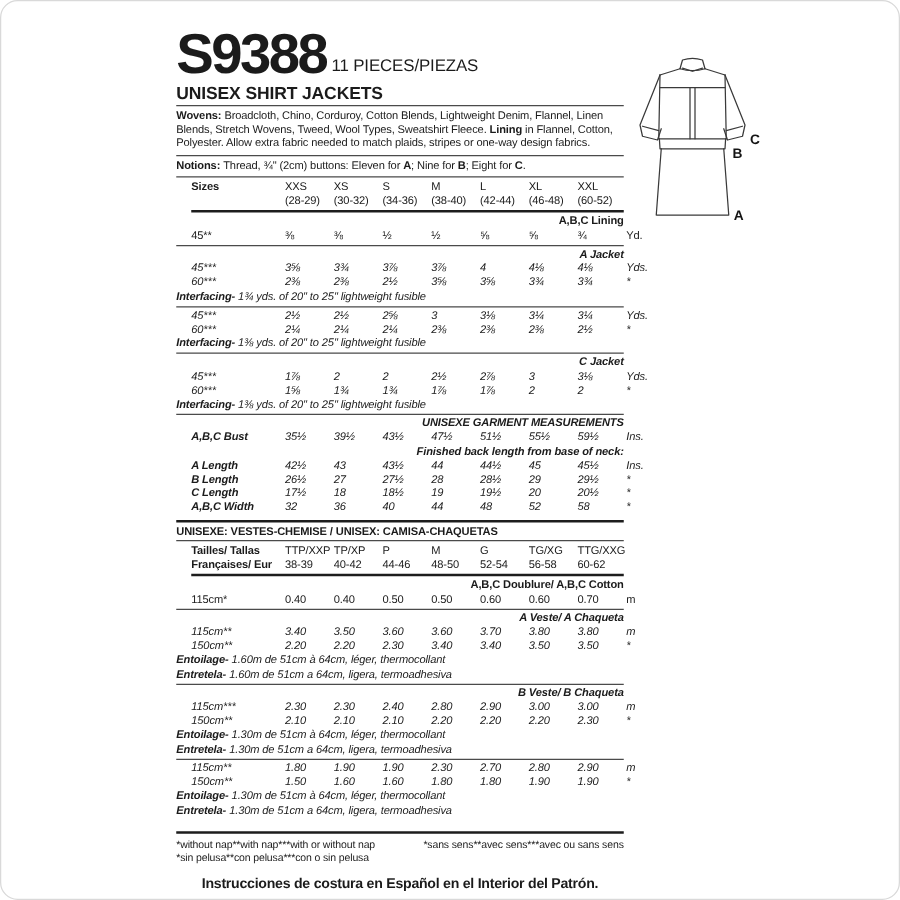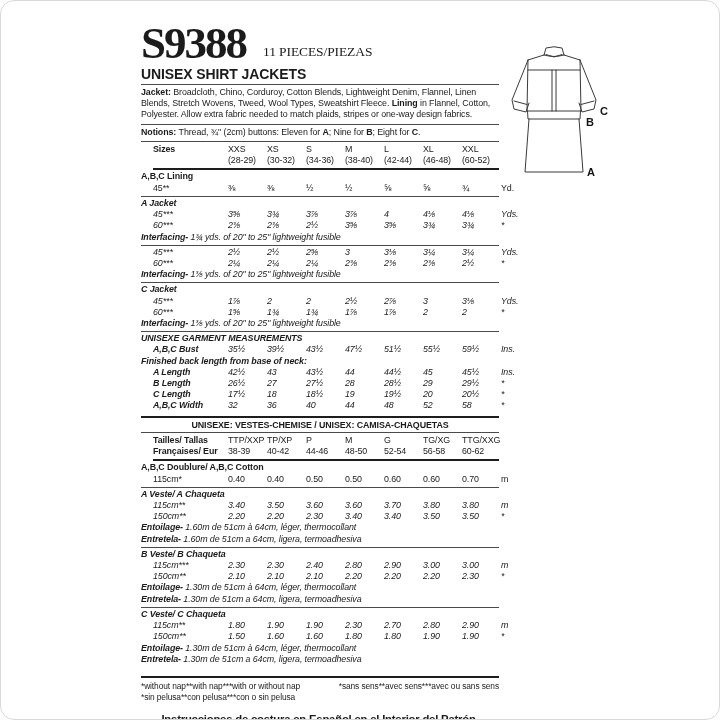--- a/index.html
+++ b/index.html
@@ -1,36 +1,36 @@
 <!DOCTYPE html>
 <html><head>
 <meta charset="utf-8">
 <style>
   html,body{margin:0;padding:0;background:#fff;}
   body{width:720px;height:720px;position:relative;font-family:"Liberation Sans",sans-serif;color:#1b1b1b;}
   .page{position:absolute;inset:0;background:#fff;border:1px solid #d9d9d9;border-radius:14px;overflow:hidden;}
   .content{position:absolute;left:140px;top:24px;width:358px;letter-spacing:-0.1px;}
   .b{font-weight:bold;}
   
-  .titlerow{display:flex;align-items:flex-end;gap:17px;margin-bottom:1px;font-family:Liberation Serif, serif;}
+  .titlerow{display:flex;align-items:flex-end;gap:4px;margin-bottom:1px;}
   .sku{font-size:45px;font-weight:bold;line-height:0.82;letter-spacing:-2px;}
   .pieces{font-size:13.5px;padding-bottom:2px;white-space:nowrap;}
   .cat{font-weight:bold;font-size:14px;margin-top:4px;padding-bottom:2px;border-bottom:1px solid #4a4a4a;}
   .para{font-size:8.9px;line-height:11.3px;padding:2px 0 3px;border-bottom:1px solid #4a4a4a;}
   
   .table{width:100%;}
   .grid{display:grid;grid-template-columns:75px repeat(7,39px) 28px;font-size:8.9px;line-height:11.2px;margin-left:12px;}
   .grid .cell{white-space:nowrap;}
   .thead{border-bottom:2px solid #1d1d1d;padding:2px 0 2px;}
   .thead .cell div{line-height:11.2px;}
   .section{padding:1px 0 2px;}
   .section + .section{border-top:1px solid #4a4a4a;font-style:italic;}
-  .hrow{font-weight:bold;font-size:8.9px;line-height:11.2px;}
+  .hrow{font-weight:bold;font-size:8.9px;line-height:11.2px;text-align:right;}
   .note{font-size:8.9px;line-height:11.2px;}
-  .band{font-weight:bold;font-size:8.9px;line-height:11.5px;border-top:2px solid #1d1d1d;border-bottom:1px solid #4a4a4a;padding:2px 0 1px;margin-top:2px;text-align:center;}
+  .band{font-weight:bold;font-size:8.9px;line-height:11.5px;border-top:2px solid #1d1d1d;border-bottom:1px solid #4a4a4a;padding:2px 0 1px;margin-top:2px;}
   .english{margin-top:0;}
   
   .fn-rule{border:none;border-top:2px solid #1d1d1d;margin:9px 0 3px;}
   .fnrow{display:flex;justify-content:space-between;font-size:8.4px;line-height:10.8px;}
   .fngroup{display:flex;gap:0;white-space:nowrap;}
   .esline{text-align:center;font-weight:bold;font-size:11.3px;margin-top:10px;letter-spacing:-0.2px;}
   
   .illus{position:absolute;left:497px;top:44px;width:114px;height:142px;}
 </style>
 </head>
@@ -39,21 +39,21 @@
 <div class="page">
   <div class="content">
 
     <div class="titlerow">
       <div class="sku">S9388</div>
       <div class="pieces">11 PIECES/PIEZAS</div>
     </div>
 
     <div class="cat">UNISEX SHIRT JACKETS</div>
 
-    <div class="para"><span class="b">Jacket: </span><span>Broadcloth, Chino, Corduroy, Cotton Blends, Lightweight Denim, Flannel, Linen Blends, Stretch Wovens, Tweed, Wool Types, Sweatshirt Fleece. </span><span class="b">Lining</span><span> in Flannel, Cotton, Polyester. Allow extra fabric needed to match plaids, stripes or one-way design fabrics.</span></div>
+    <div class="para"><span class="b">Wovens: </span><span>Broadcloth, Chino, Corduroy, Cotton Blends, Lightweight Denim, Flannel, Linen Blends, Stretch Wovens, Tweed, Wool Types, Sweatshirt Fleece. </span><span class="b">Lining</span><span> in Flannel, Cotton, Polyester. Allow extra fabric needed to match plaids, stripes or one-way design fabrics.</span></div>
 
     <div class="para"><span class="b">Notions: </span><span>Thread, ¾" (2cm) buttons: Eleven for </span><span class="b">A</span><span>; Nine for </span><span class="b">B</span><span>; Eight for </span><span class="b">C</span><span>.</span></div>
 
     <div class="table english">
         <div class="grid thead">
           <div class="cell b">
             <div>Sizes</div>
           </div>
           <div class="cell">
             <div>XXS</div>
@@ -337,21 +337,20 @@
             <div class="cell">2.20</div>
             <div class="cell">2.20</div>
             <div class="cell">2.20</div>
             <div class="cell">2.30</div>
             <div class="cell">*</div>
           </div>
           <div class="note"><span class="b">Entoilage-</span><span> 1.30m de 51cm à 64cm, léger, thermocollant</span></div>
           <div class="note"><span class="b">Entretela-</span><span> 1.30m de 51cm a 64cm, ligera, termoadhesiva</span></div>
         </div>
         <div class="section">
-          <div class="hrow">C Veste/ C Chaqueta</div>
           <div class="grid">
             <div class="cell">115cm**</div>
             <div class="cell">1.80</div>
             <div class="cell">1.90</div>
             <div class="cell">1.90</div>
             <div class="cell">2.30</div>
             <div class="cell">2.70</div>
             <div class="cell">2.80</div>
             <div class="cell">2.90</div>
             <div class="cell">m</div>

